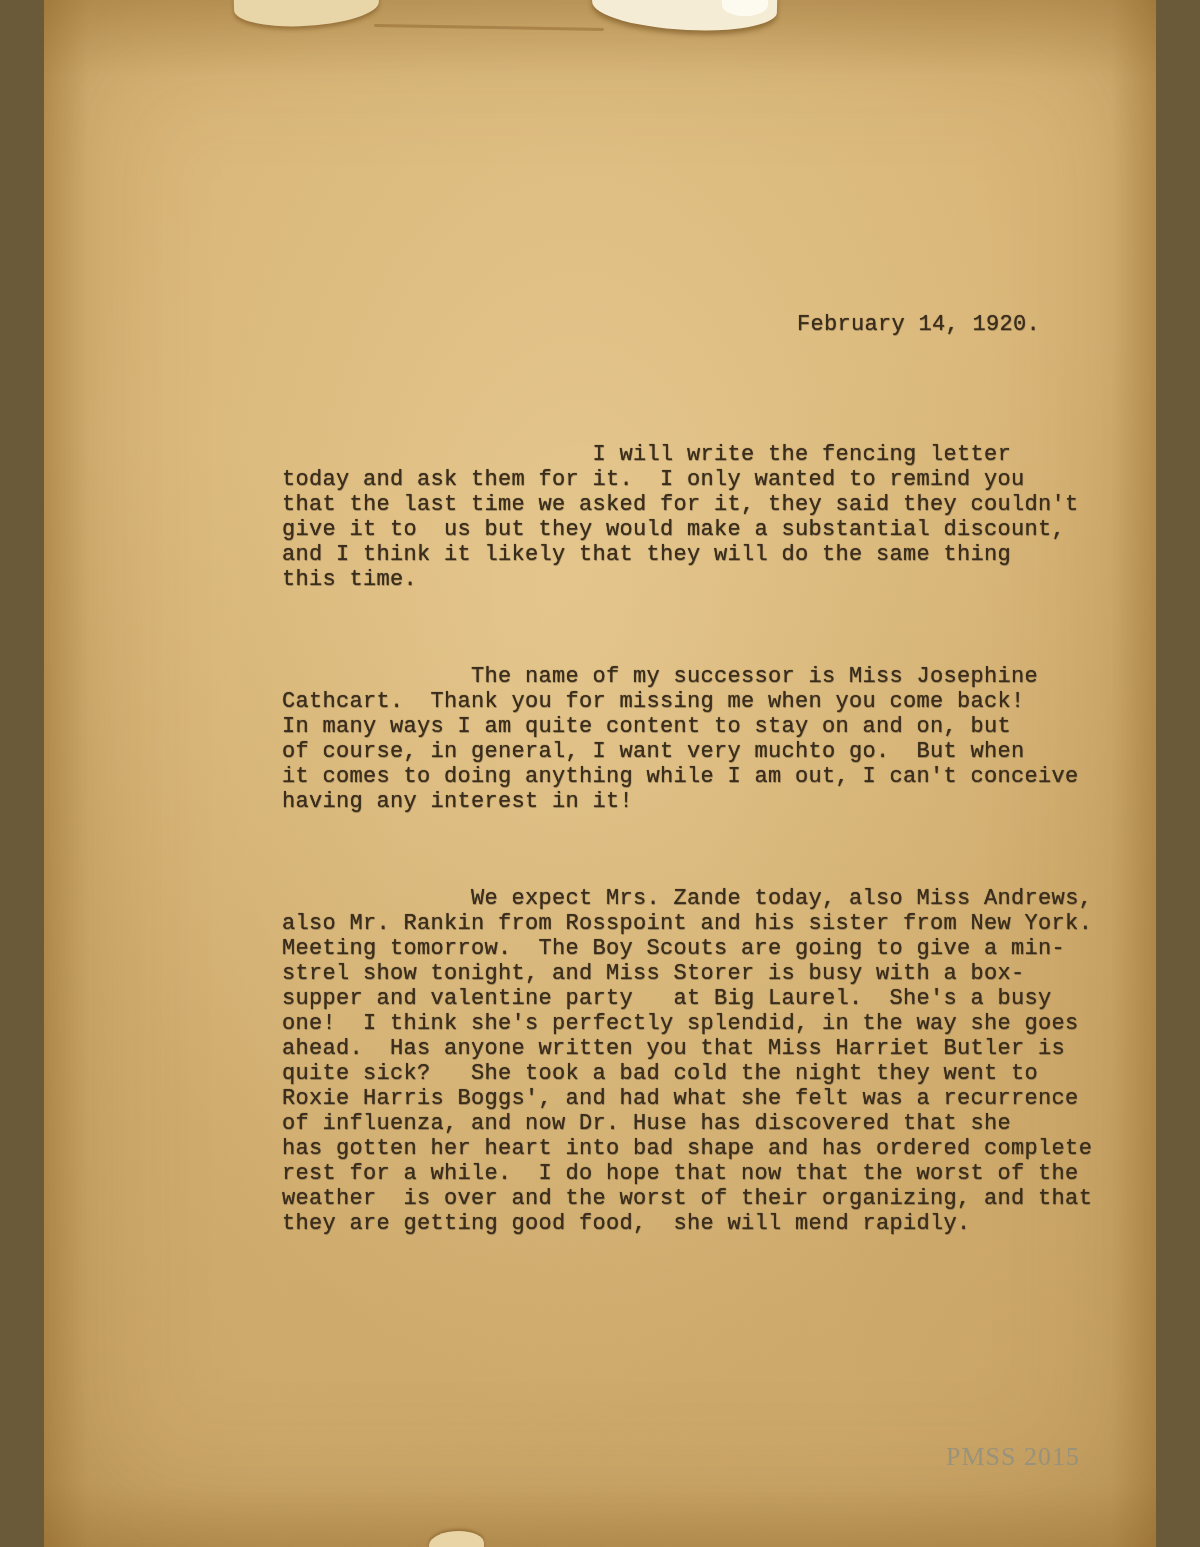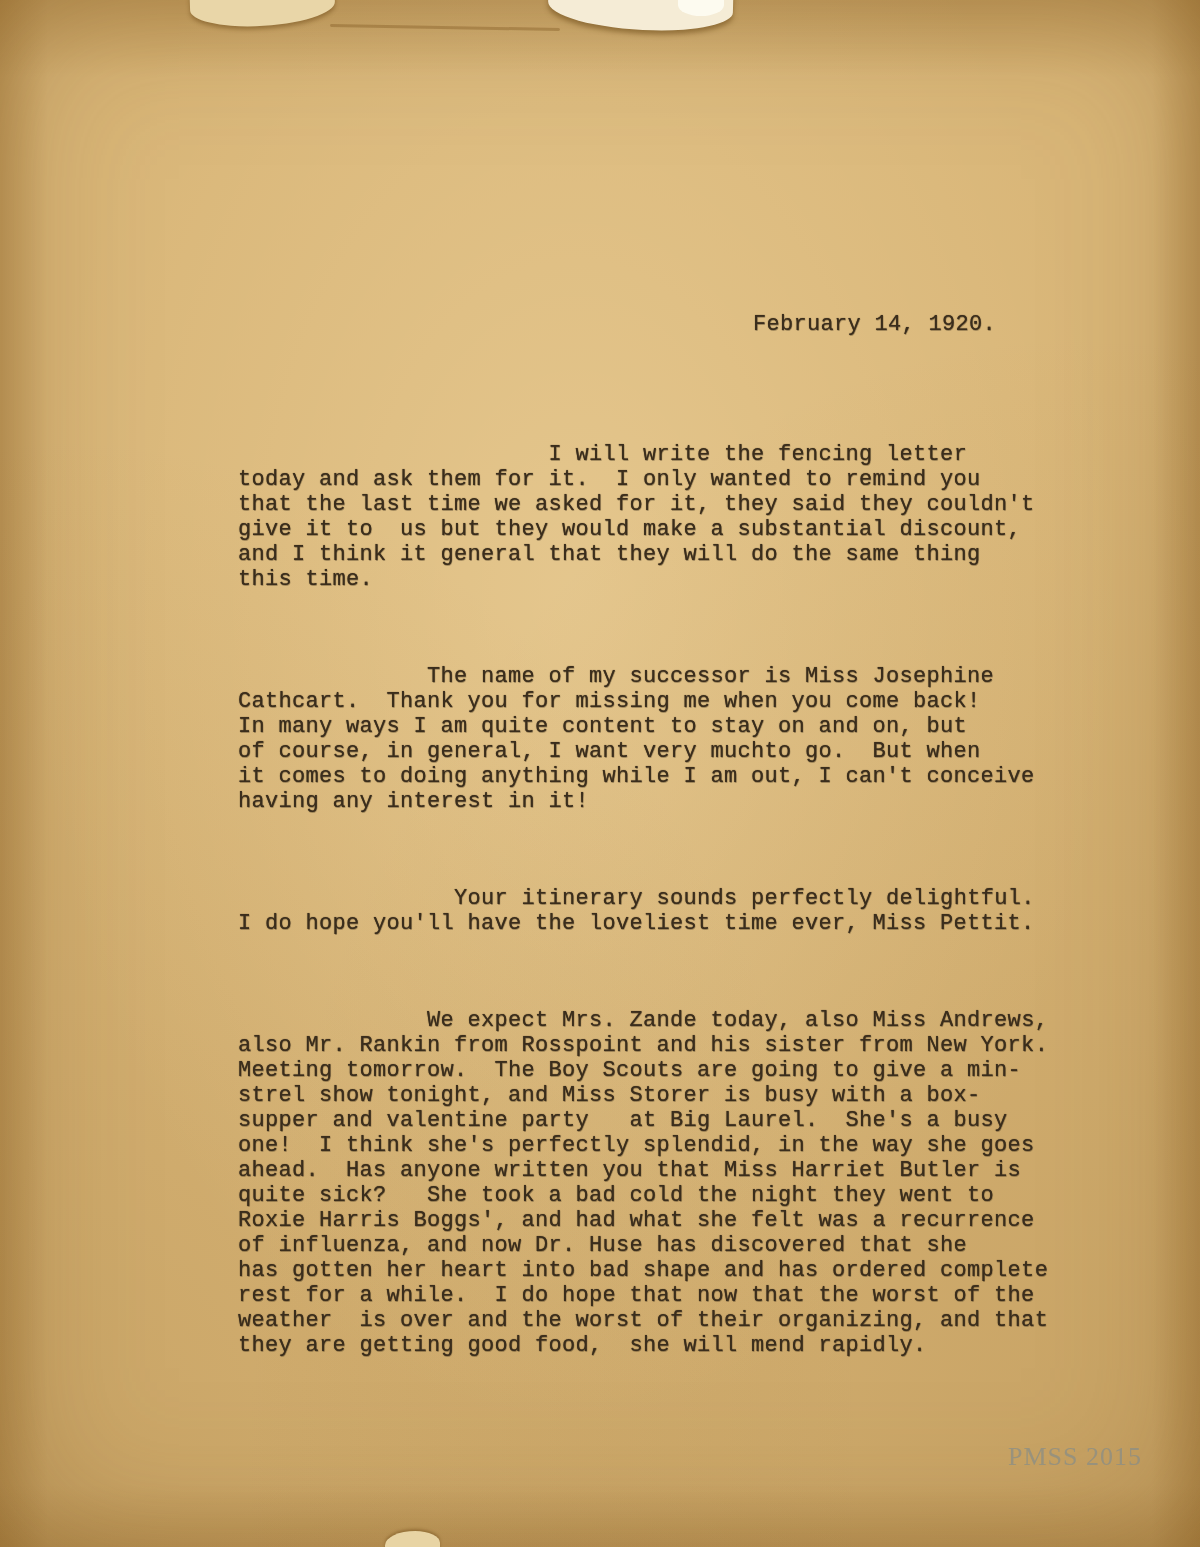--- a/index.html
+++ b/index.html
@@ -6,21 +6,21 @@
     margin: 0;
     padding: 0;
     background: #8a motta; 
   }
   body {
     background: #6b5a3a;
     font-family: "Liberation Mono", "DejaVu Sans Mono", monospace;
   }
   .paper {
     position: relative;
-    width: 1200px;
+    width: 1112px;
     height: 1547px;
     margin: 0 auto;
     overflow: hidden;
     background-color: #d9b678;
     background-image:
       radial-gradient(ellipse at 48% 38%, rgba(255,236,190,0.30), rgba(255,236,190,0) 62%),
       radial-gradient(ellipse at 90% 95%, rgba(135,92,28,0.20), rgba(135,92,28,0) 55%),
       radial-gradient(ellipse at 5% 95%, rgba(135,92,28,0.18), rgba(135,92,28,0) 50%),
       linear-gradient(180deg, rgba(145,100,35,0.28) 0%, rgba(145,100,35,0) 5%),
       linear-gradient(0deg, rgba(145,100,35,0.22) 0%, rgba(145,100,35,0) 4%),
@@ -90,21 +90,21 @@
   .salutation {
     margin-bottom: 25px;
     white-space: pre;
   }
   .para {
     margin-bottom: 22px;
     white-space: pre-wrap;
   }
   .watermark {
     position: absolute;
-    right: 58px;
+    right: 76px;
     bottom: 75px;
     font-family: "Liberation Serif", "DejaVu Serif", serif;
     font-size: 26px;
     color: rgba(138,141,133,0.75);
     letter-spacing: 1px;
   }
 </style>
 </head>
 <body>
 
@@ -115,30 +115,28 @@
   <div class="tear tear-top-center-white"></div>
   <div class="crease-top"></div>
   <div class="tear tear-bottom"></div>
 
   <div class="letter">
     <div class="date-line">February 14, 1920.</div>
     <div class="para">                       I will write the fencing letter
 today and ask them for it.  I only wanted to remind you
 that the last time we asked for it, they said they couldn't
 give it to  us but they would make a substantial discount,
-and I think it general that they will do the same thing
+and I think it likely that they will do the same thing
 this time.</div>
     <div class="para">              The name of my successor is Miss Josephine
 Cathcart.  Thank you for missing me when you come back!
 In many ways I am quite content to stay on and on, but
 of course, in general, I want very muchto go.  But when
 it comes to doing anything while I am out, I can't conceive
 having any interest in it!</div>
-    <div class="para">                Your itinerary sounds perfectly delightful.
-I do hope you'll have the loveliest time ever, Miss Pettit.</div>
     <div class="para">              We expect Mrs. Zande today, also Miss Andrews,
 also Mr. Rankin from Rosspoint and his sister from New York.
 Meeting tomorrow.  The Boy Scouts are going to give a min-
 strel show tonight, and Miss Storer is busy with a box-
 supper and valentine party   at Big Laurel.  She's a busy
 one!  I think she's perfectly splendid, in the way she goes
 ahead.  Has anyone written you that Miss Harriet Butler is
 quite sick?   She took a bad cold the night they went to
 Roxie Harris Boggs', and had what she felt was a recurrence
 of influenza, and now Dr. Huse has discovered that she

